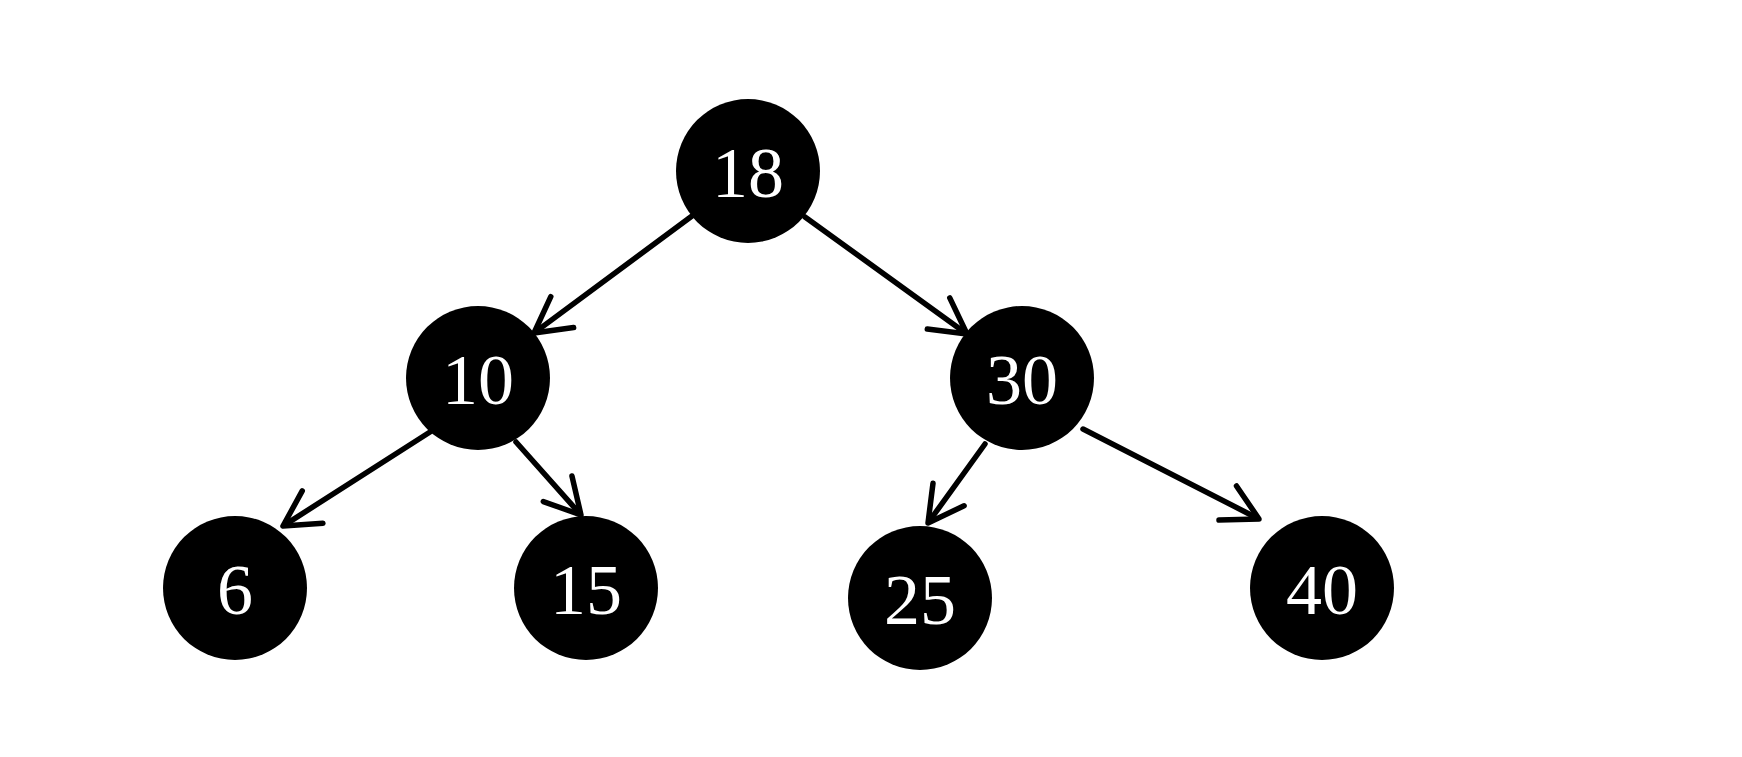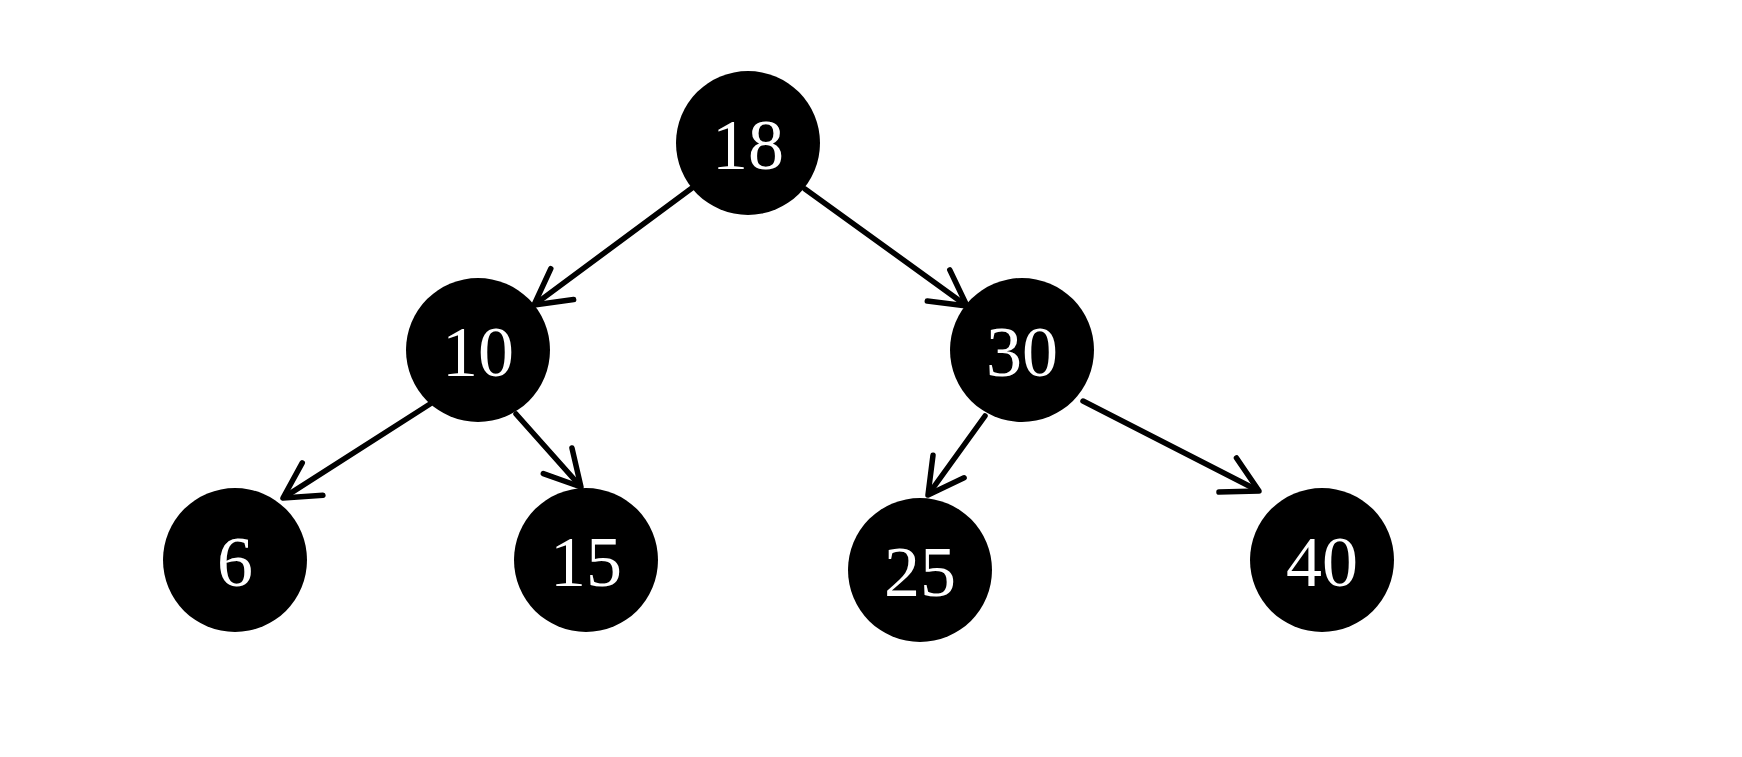--- a/index.html
+++ b/index.html
@@ -10,20 +10,21 @@
   }
   body {
     font-family: "Liberation Serif", serif;
   }
   #diagram-root {
     position: relative;
     width: 1742px;
     height: 707px;
     background: #ffffff;
     overflow: hidden;
+    margin-top: 28px;
   }
   #tree-svg {
     position: absolute;
     top: 0;
     left: 0;
     width: 1742px;
     height: 757px;
     display: block;
   }
   .tree-node-circle {

